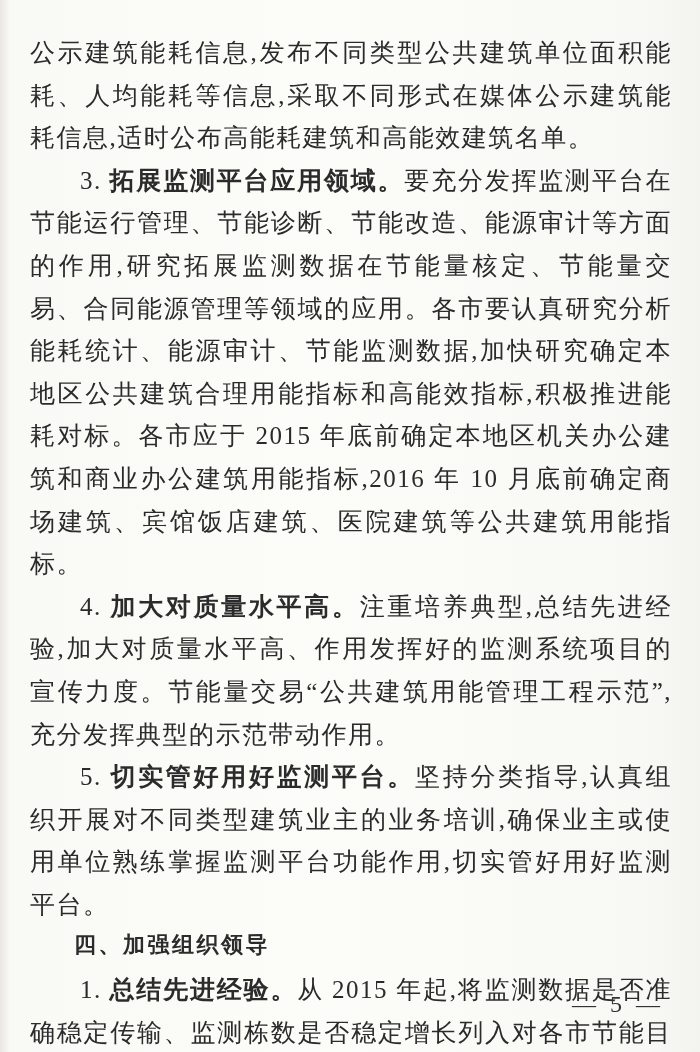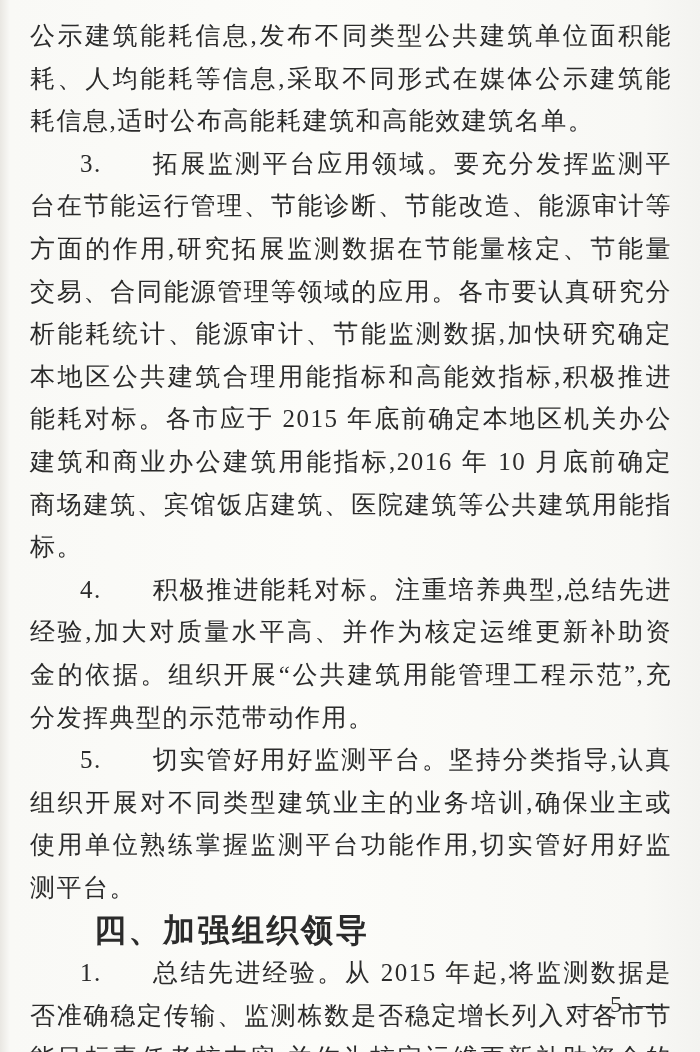--- a/index.html
+++ b/index.html
@@ -10,48 +10,47 @@
   body {
     width: 700px;
     height: 1052px;
     overflow: hidden;
   }
   .page {
     position: relative;
     width: 700px;
     height: 1052px;
     box-sizing: border-box;
-    padding: 15px 28px 0 30px;
+    padding: 32px 28px 0 30px;
     background: linear-gradient(90deg, #e9e7e2 0px, #f9f9f6 10px, #fcfcf9 45%, #f8f8f5 92%, #f3f3f0 100%);
     font-family: "Liberation Serif", "DejaVu Serif", serif;
     color: #2b2b2b;
     font-size: 25px;
     line-height: 42.6px;
     letter-spacing: 1.5px;
     text-align: justify;
   }
   .para {
     margin: 0;
     text-justify: inter-ideograph;
   }
   .indent {
     text-indent: 2em;
   }
   .num {
     margin-right: 0.3em;
   }
   .title {
-    font-weight: normal;
-    margin-left: 43px;
+    font-weight: bold;
   }
   .heading {
     margin: 0;
-    font-size: 32px;
+    font-size: 22px;
     font-weight: bold;
-    font-family: Liberation Serif, serif;
+    font-family: Liberation Mono, monospace;
     letter-spacing: 2.5px;
     text-align: left;
   }
   .footer {
     position: absolute;
     right: 36px;
     bottom: 26px;
     font-size: 24px;
     letter-spacing: 4px;
     color: #333333;
@@ -60,21 +59,21 @@
 </style>
 </head>
 <body>
 
 <div class="page">
 
   <p class="para"><span>公示建筑能耗信息,发布不同类型公共建筑单位面积能耗、人均能耗等信息,采取不同形式在媒体公示建筑能耗信息,适时公布高能耗建筑和高能效建筑名单。</span></p>
 
   <p class="para indent"><span class="num">3.</span><span class="title">拓展监测平台应用领域。</span><span>要充分发挥监测平台在节能运行管理、节能诊断、节能改造、能源审计等方面的作用,研究拓展监测数据在节能量核定、节能量交易、合同能源管理等领域的应用。各市要认真研究分析能耗统计、能源审计、节能监测数据,加快研究确定本地区公共建筑合理用能指标和高能效指标,积极推进能耗对标。各市应于 2015 年底前确定本地区机关办公建筑和商业办公建筑用能指标,2016 年 10 月底前确定商场建筑、宾馆饭店建筑、医院建筑等公共建筑用能指标。</span></p>
 
-  <p class="para indent"><span class="num">4.</span><span class="title">积极推进能耗对标。</span><span>注重培养典型,总结先进经验,加大对质量水平高、并作为核定运维更新补助资金的依据。组织开展“公共建筑用能管理工程示范”,充分发挥典型的示范带动作用。</span></p>
+  <p class="para indent"><span class="num">4.</span><span class="title">加大对质量水平高。</span><span>注重培养典型,总结先进经验,加大对质量水平高、作用发挥好的监测系统项目的宣传力度。节能量交易“公共建筑用能管理工程示范”,充分发挥典型的示范带动作用。</span></p>
 
   <p class="para indent"><span class="num">5.</span><span class="title">切实管好用好监测平台。</span><span>坚持分类指导,认真组织开展对不同类型建筑业主的业务培训,确保业主或使用单位熟练掌握监测平台功能作用,切实管好用好监测平台。</span></p>
 
   <h2 class="heading indent">四、加强组织领导</h2>
 
   <p class="para indent"><span class="num">1.</span><span class="title">总结先进经验。</span><span>从 2015 年起,将监测数据是否准确稳定传输、监测栋数是否稳定增长列入对各市节能目标责任考核内容,并作为核定运维更新补助资金的依据。从 2015 年 7 月起,将监测系</span></p>
 
   <div class="footer">— 5 —</div>
 
 </div>

